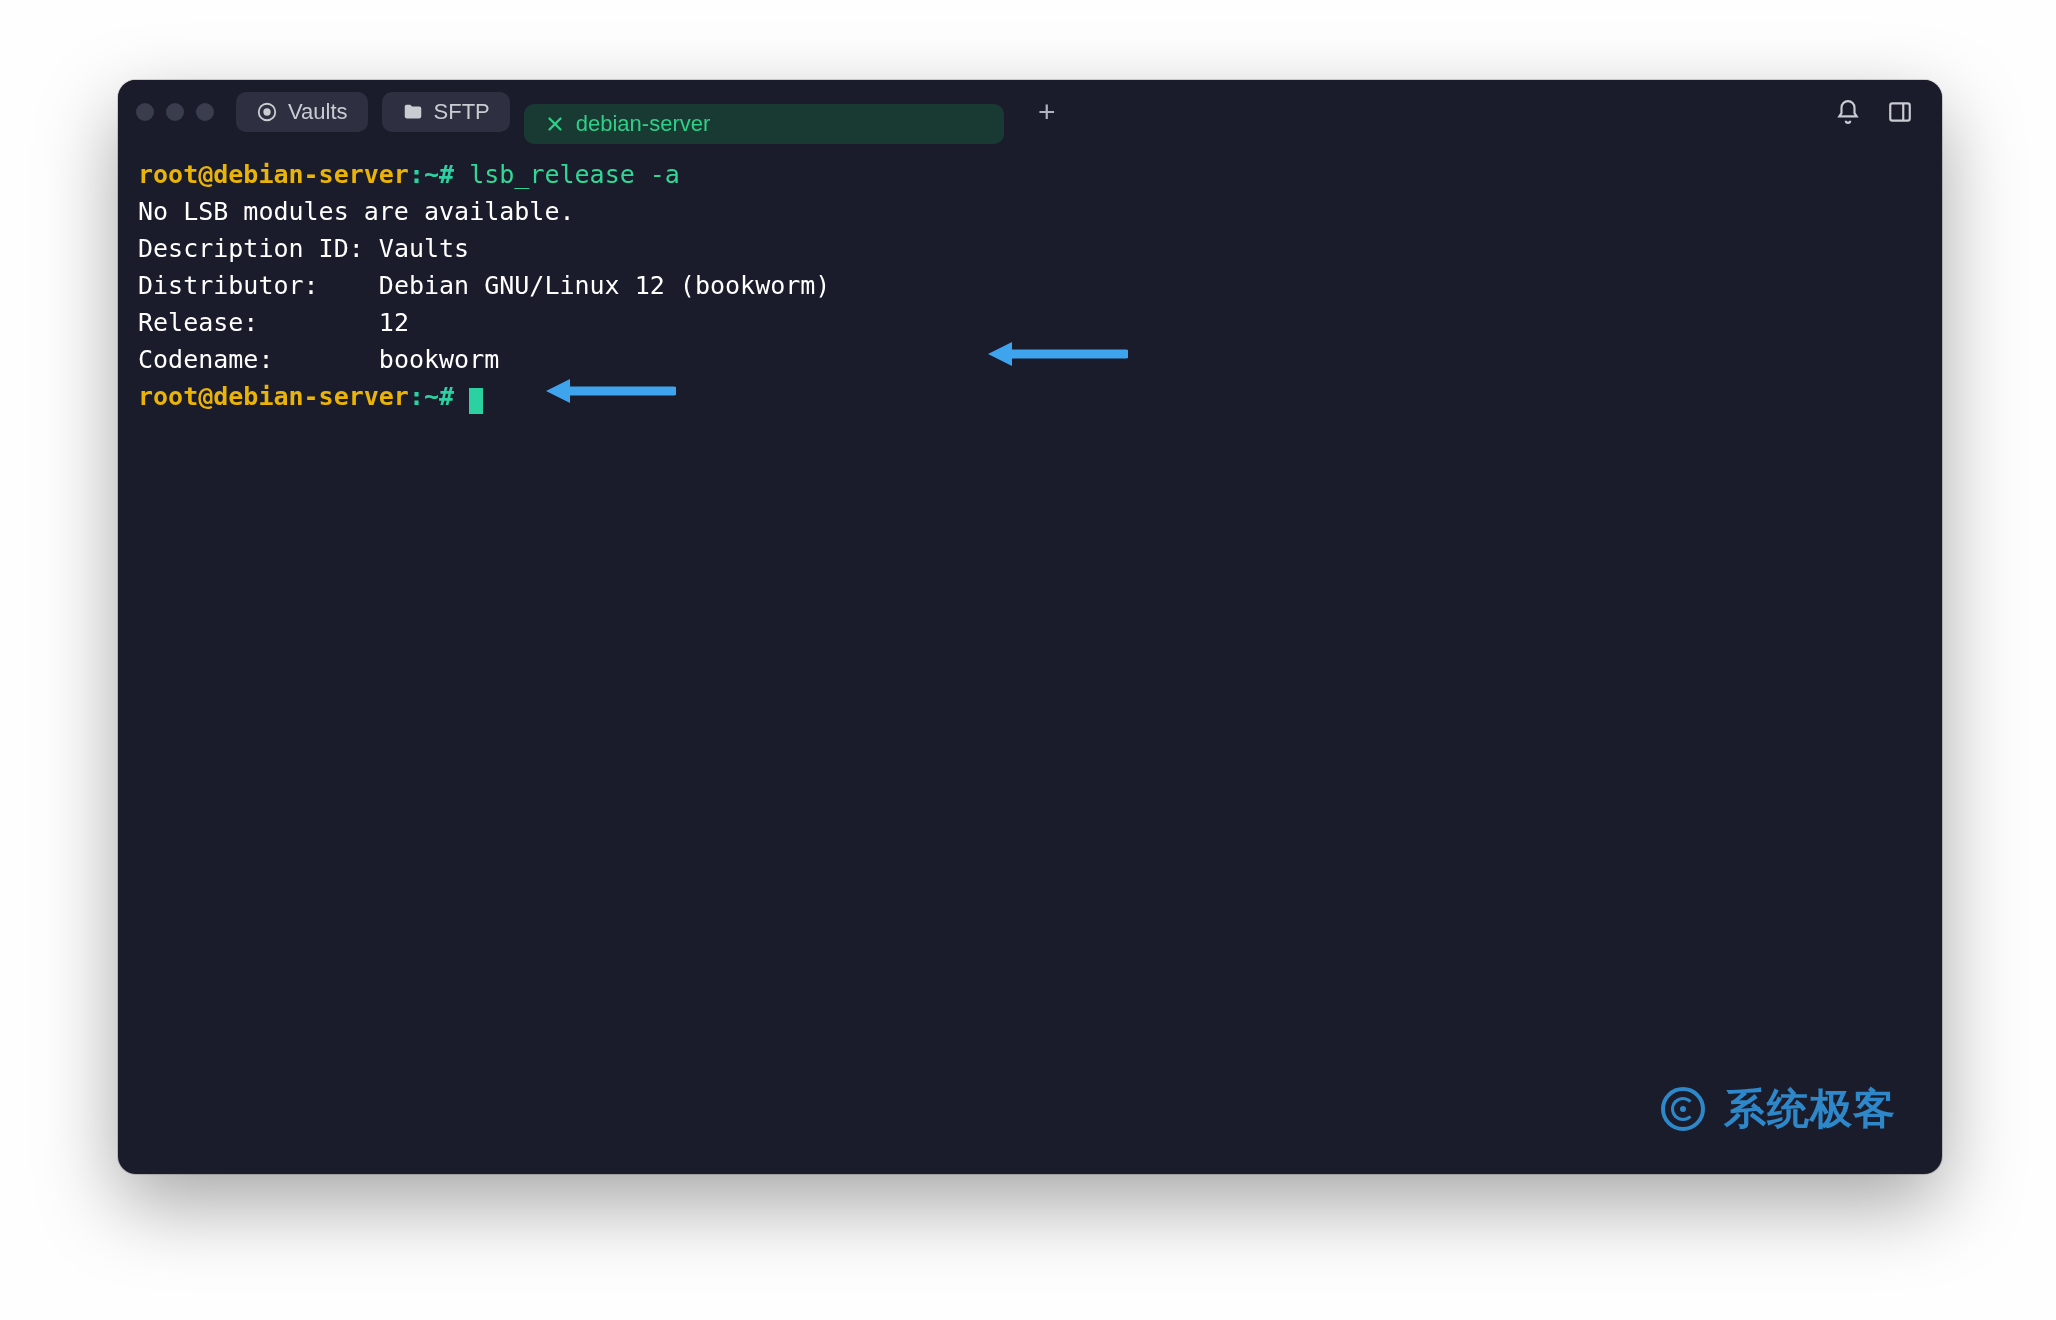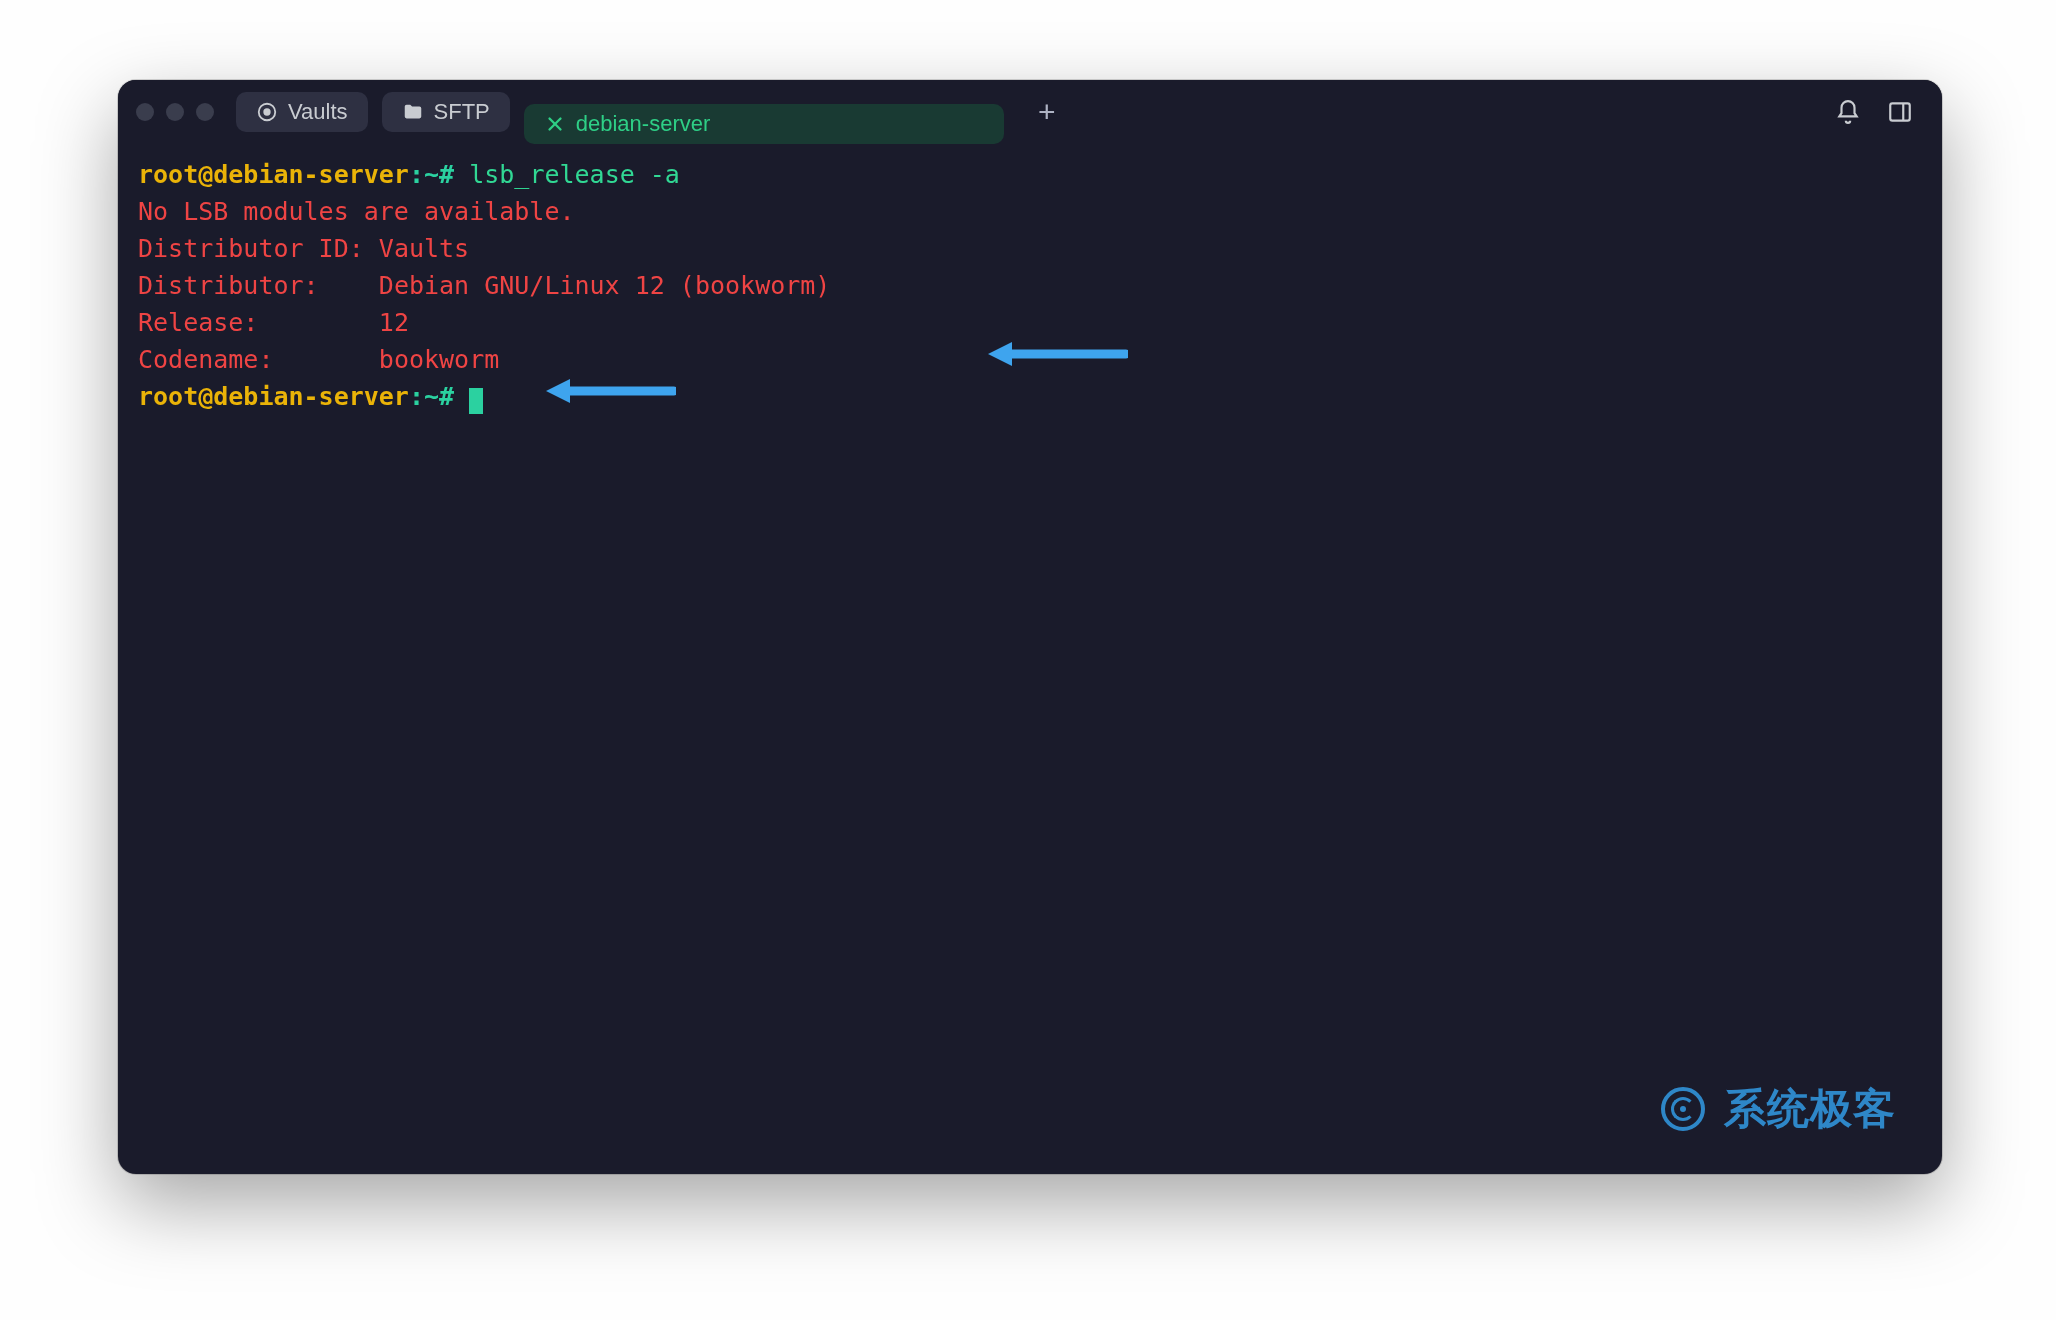--- a/index.html
+++ b/index.html
@@ -83,21 +83,21 @@
     color: #31d894;
     position: relative;
     white-space: pre;
     font-weight: 500;
   }
   .prompt-user { color: #eab308; font-weight: 600; }
   .prompt-colon { color: #2bd1a0; font-weight: 600; }
   .prompt-path { color: #2bd1a0; font-weight: 600; }
   .prompt-hash { color: #2bd1a0; font-weight: 600; }
   .cmd { color: #31d894; text-align: right; }
-  .out { color: #ef4444; }
+  .out { color: #ffffff; }
   .cursor {
     display:inline-block; width: 14px; height: 26px;
     background: #2bd1a0; vertical-align: text-bottom;
     transform: translateY(3px);
   }
 
   .arrow {
     position: absolute;
     pointer-events: none;
   }
@@ -184,21 +184,21 @@
           <svg viewBox="0 0 24 24" fill="none" stroke="#c9ccd1" stroke-width="2">
             <rect x="3" y="4" width="18" height="16" rx="2"></rect>
               <line x1="15" y1="4" x2="15" y2="20"></line>
           </svg>
         </div>
       </div>
     </div>
 
     <div class="term"><span class="prompt-user">root@debian-server</span><span class="prompt-colon">:</span><span class="prompt-path">~</span><span class="prompt-hash">#</span> <span class="cmd">lsb_release -a</span>
 <span class="out">No LSB modules are available.</span>
-<span class="out">Distributor ID:</span> <span class="out">Vaults</span>
+<span class="out">Description ID:</span> <span class="out">Vaults</span>
 <span class="out">Distributor:</span>    <span class="out">Debian GNU/Linux 12 (bookworm)</span>
 <span class="out">Release:</span>        <span class="out">12</span>
 <span class="out">Codename:</span>       <span class="out">bookworm</span>
 <span class="prompt-user">root@debian-server</span><span class="prompt-colon">:</span><span class="prompt-path">~</span><span class="prompt-hash">#</span> <span class="cursor"></span>
 
       <div class="arrow" style="left:870px; top:121px;">
         <svg width="140" height="30" viewBox="0 0 140 30">
           <line x1="138" y1="15" x2="18" y2="15" stroke="#3ea4ee" stroke-width="9" stroke-linecap="round"></line>
           <polygon points="0,15 24,3 24,27" fill="#3ea4ee"></polygon>
         </svg>

